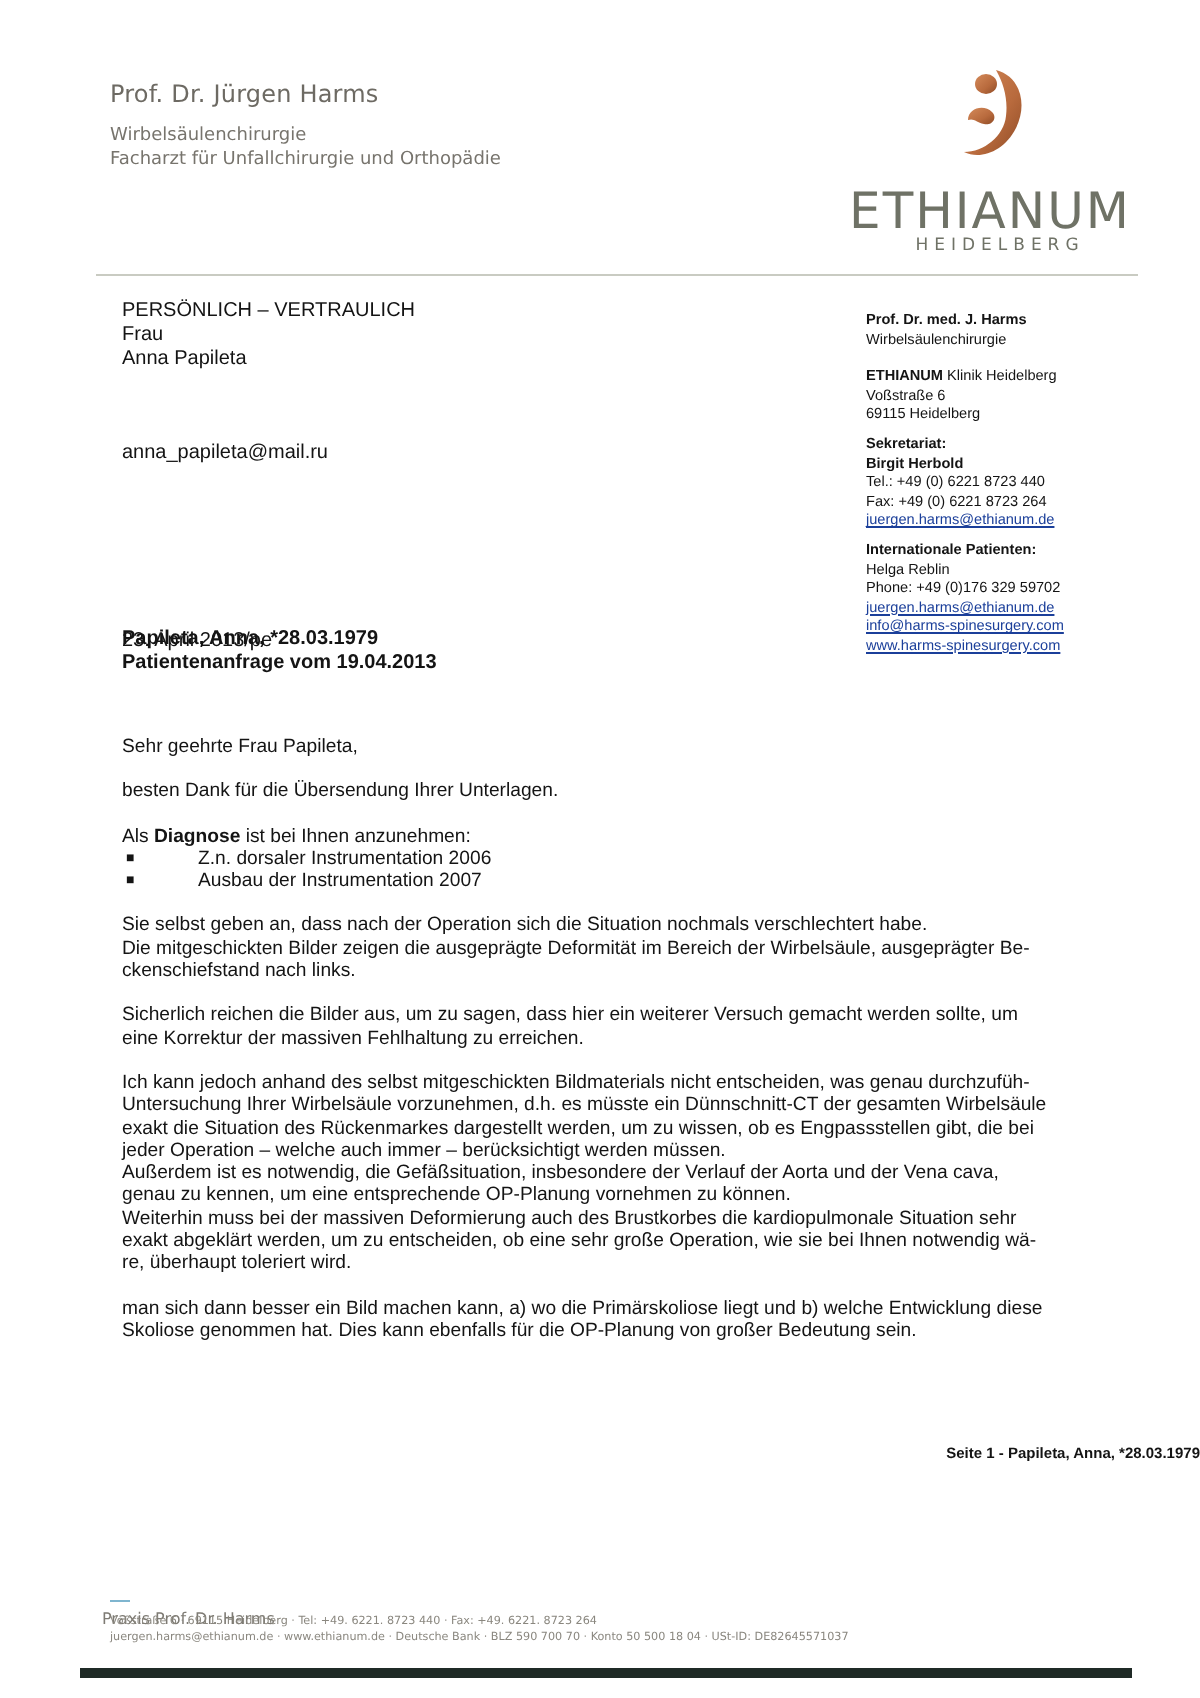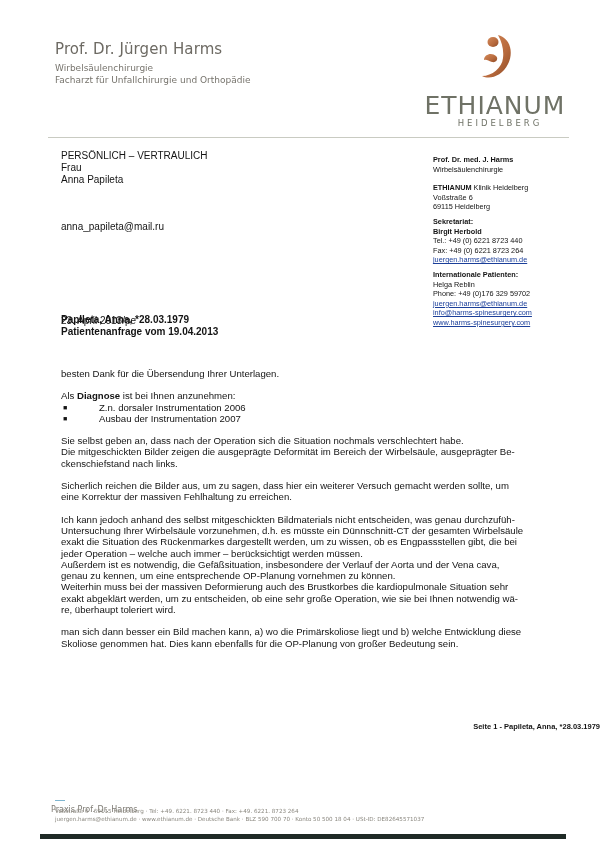--- a/index.html
+++ b/index.html
@@ -1,18 +1,18 @@
 <!DOCTYPE html>
 <html><head>
 <meta charset="utf-8">
 <style>
   html, body { margin: 0; padding: 0; background: #ffffff; }
   body { width: 600px; height: 849px; position: relative; overflow: hidden; font-family: "Liberation Sans", sans-serif; color: #141414; }
   .abs { position: absolute; }
-  .lh-name { left: 55px; top: 40px; font-size: 15px; color: #6d6a63; font-family: "DejaVu Sans", sans-serif; letter-spacing: 0.1px; }
+  .lh-name { left: 55px; top: 40px; font-size: 12px; color: #6d6a63; font-family: "DejaVu Sans", sans-serif; letter-spacing: 0.1px; }
   .lh-sub { left: 55px; top: 62px; font-size: 9px; color: #77746d; font-family: "DejaVu Sans", sans-serif; line-height: 12px; }
   .logo-mark { left: 476px; top: 32px; width: 40px; height: 52px; }
   .logo-text { left: 415px; top: 91px; width: 160px; text-align: center; font-size: 25px; color: #6f7266; letter-spacing: 1px; font-family: "DejaVu Sans", sans-serif; font-weight: normal; }
   .logo-city { left: 440px; top: 118px; width: 120px; text-align: center; font-size: 8.5px; color: #6f7266; letter-spacing: 3px; font-family: "DejaVu Sans", sans-serif; }
   .top-rule { left: 48px; top: 137px; width: 521px; height: 1px; background: #c9cbc2; }
 
   .addr { left: 61px; top: 150px; font-size: 10px; line-height: 12px; }
   .email { left: 61px; top: 221px; font-size: 10px; }
   .date { left: 61px; top: 281px; font-size: 10px; margin-top: 34px; }
   .subject { left: 61px; top: 314px; font-size: 10px; font-weight: bold; line-height: 12px; }
@@ -91,20 +91,21 @@
   <div class="gap-s"></div>
   <div class="b">Internationale Patienten:</div>
   <div>Helga Reblin</div>
   <div>Phone: +49 (0)176 329 59702</div>
   <div class="link">juergen.harms@ethianum.de</div>
   <div class="link">info@harms-spinesurgery.com</div>
   <div class="link">www.harms-spinesurgery.com</div>
 </div>
 
 <div class="abs body">
+  <p>Sehr geehrte Frau Papileta,</p>
   <p>besten Dank für die Übersendung Ihrer Unterlagen.</p>
   <div><span>Als </span><b>Diagnose</b><span> ist bei Ihnen anzunehmen:</span></div>
   <ul class="diag-list">
     <li><span class="bullet">■</span><span>Z.n. dorsaler Instrumentation 2006</span></li>
     <li><span class="bullet">■</span><span>Ausbau der Instrumentation 2007</span></li>
   </ul>
   <p>
     <span style="display:block">Sie selbst geben an, dass nach der Operation sich die Situation nochmals verschlechtert habe.</span>
     <span style="display:block">Die mitgeschickten Bilder zeigen die ausgeprägte Deformität im Bereich der Wirbelsäule, ausgeprägter Be-</span>
     <span style="display:block">ckenschiefstand nach links.</span>

